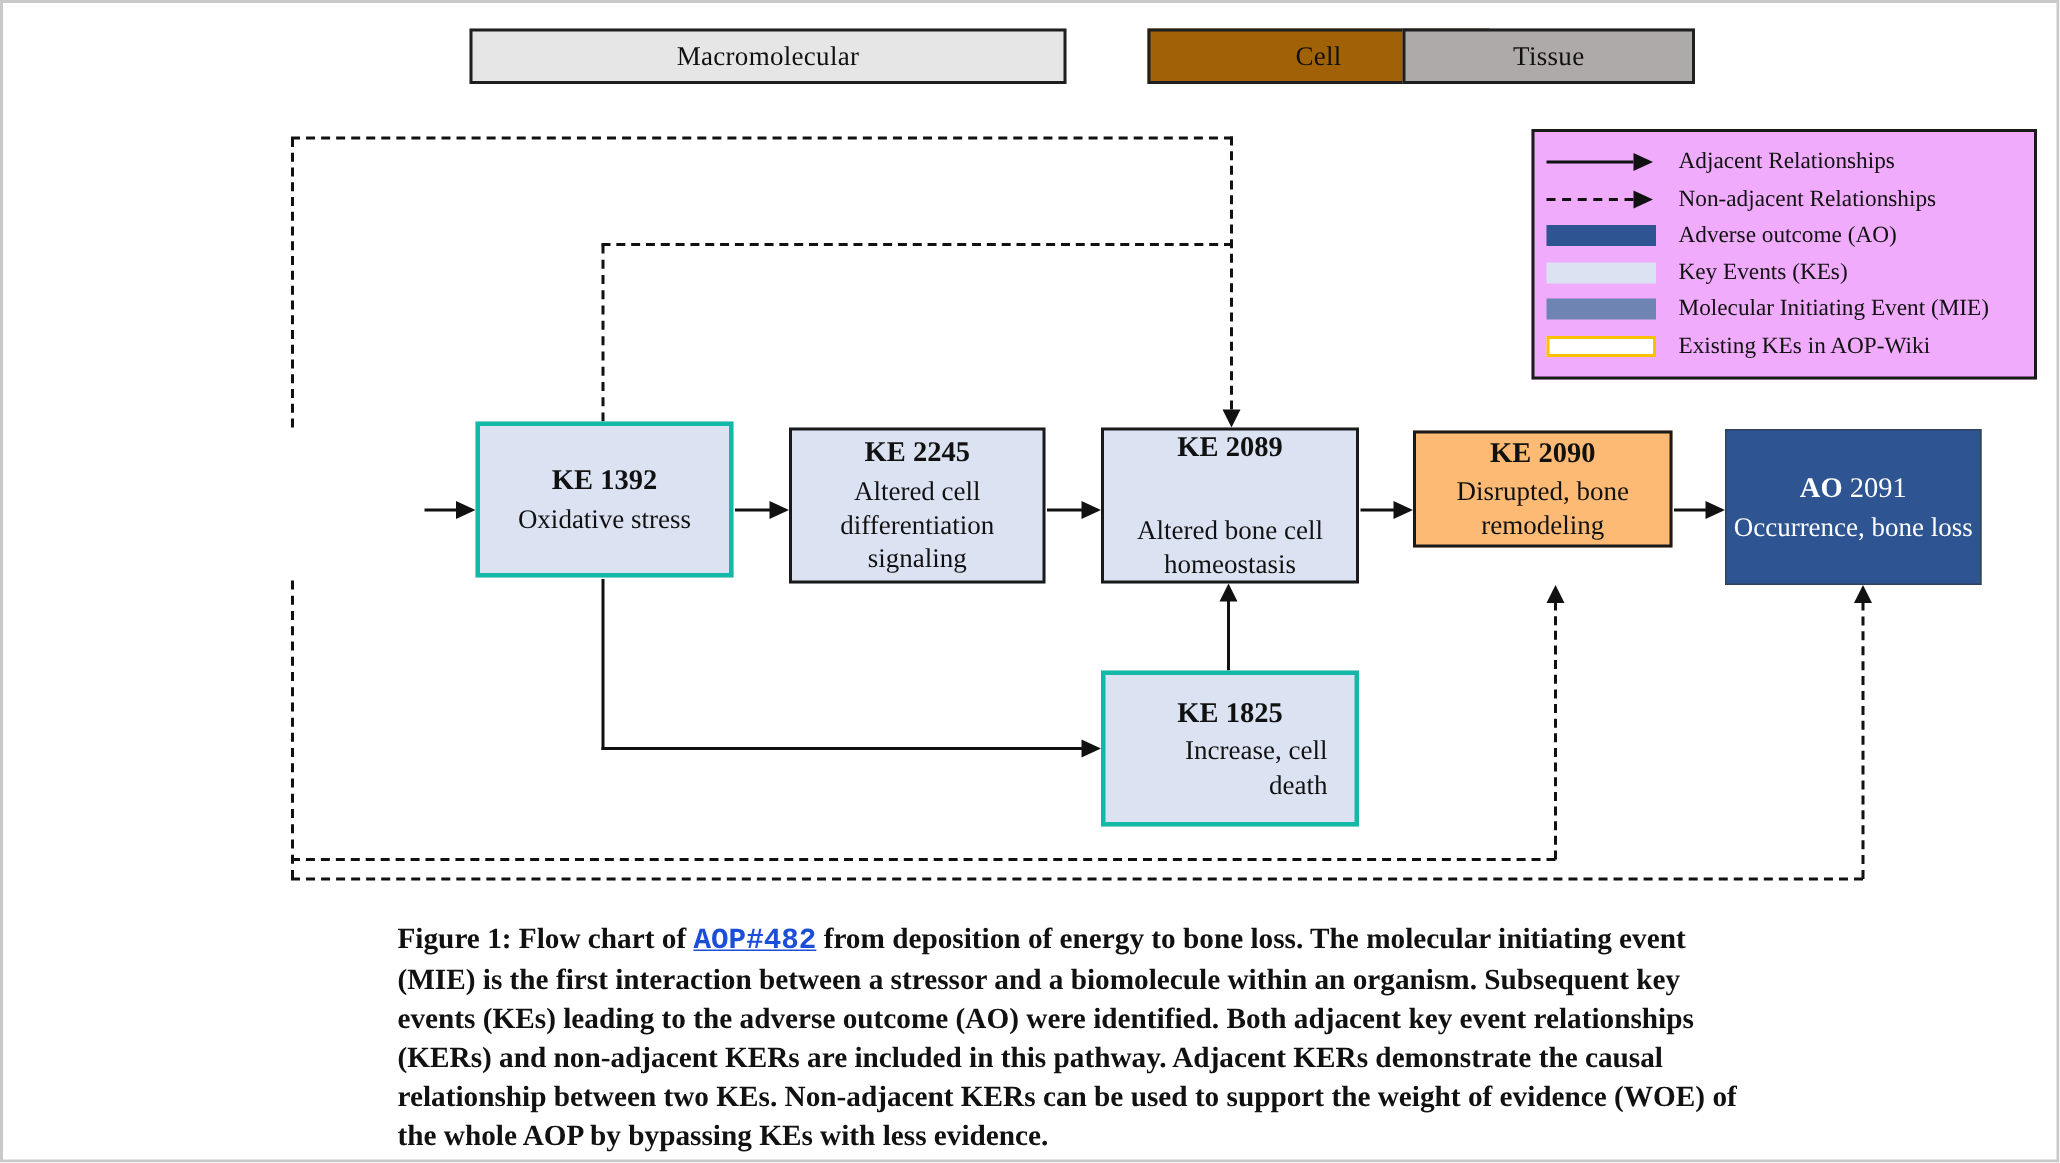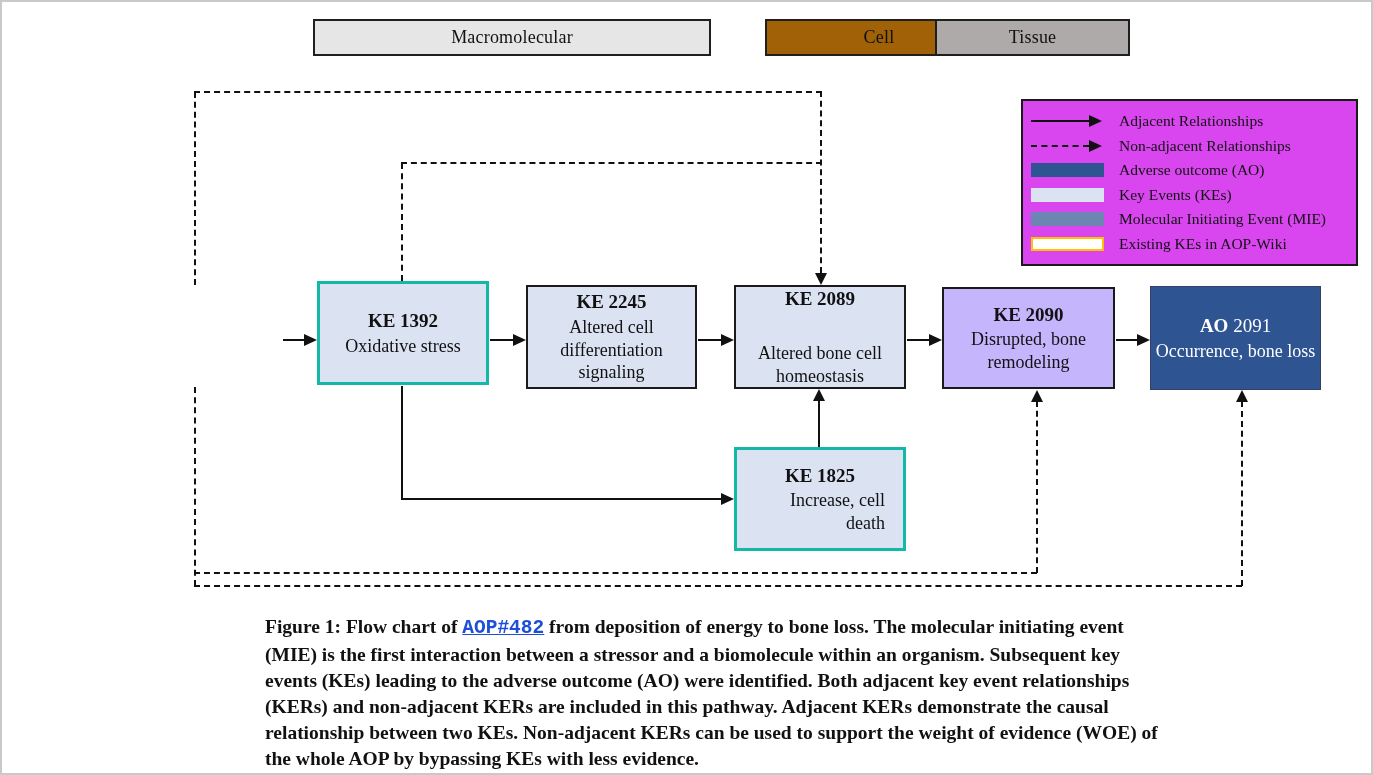--- a/index.html
+++ b/index.html
@@ -10,22 +10,22 @@
     font-family:"Liberation Serif","DejaVu Serif",serif;color:#111;
   }
   
   .hdr{
     position:absolute;top:17px;height:37px;border:2px solid #1f1f1f;
     display:flex;align-items:center;justify-content:center;
     font-size:18px;letter-spacing:.2px;
   }
   
   #legend{
-    position:absolute;left:1019px;top:97px;width:337px;height:167px;
-    border:2px solid #1a1a1a;background:#d946ef;
+    position:absolute;left:1019px;top:84px;width:337px;height:167px;
+    border:2px solid #1a1a1a;background:#f0abfc;
     display:flex;flex-direction:column;justify-content:space-between;
     padding:9px 10px 9px 8px;
   }
   .lg-row{display:flex;align-items:center;height:22px;}
   .lg-icon{width:88px;display:flex;align-items:center;flex-shrink:0;}
   .lg-label{font-size:15.5px;white-space:nowrap;}
   .lg-line{height:0;border-top:2px solid #111;width:58px;}
   .lg-line.dash{border-top-style:dashed;}
   .lg-swatch{width:73px;height:14px;}
   
@@ -158,21 +158,21 @@
   <div class="node kind-ke" style="left: 524px; top: 283px; width: 171px; height: 104px; background-color: rgb(219, 227, 243);">
     <div class="t">KE 2245</div>
     <div class="s" style="max-width:128px;">Altered cell differentiation signaling</div>
   </div>
 
   <div class="node kind-ke" style="left: 732px; top: 283px; width: 172px; height: 104px; background-color: rgb(219, 227, 243); justify-content: space-between;">
     <div class="t">KE 2089</div>
     <div class="s" style="max-width:150px;">Altered bone cell homeostasis</div>
   </div>
 
-  <div class="node kind-ke" style="left: 940px; top: 285px; width: 173px; height: 102px; background-color: #c4b5fd;">
+  <div class="node kind-ke" style="left: 940px; top: 285px; width: 173px; height: 78px; background-color: #fdba74;">
     <div class="t">KE 2090</div>
     <div class="s" style="max-width:150px;">Disrupted, bone remodeling</div>
   </div>
 
   <div class="node kind-ao" style="left: 1148px; top: 284px; width: 171px; height: 104px; background-color: rgb(46, 84, 146);">
     <div class="t"><span>AO</span><span class="nb"> 2091</span></div>
     <div class="s" style="max-width:160px;">Occurrence, bone loss</div>
   </div>
 
   <div class="node kind-ke existing" style="left: 732px; top: 445px; width: 172px; height: 104px; background-color: rgb(219, 227, 243);">

